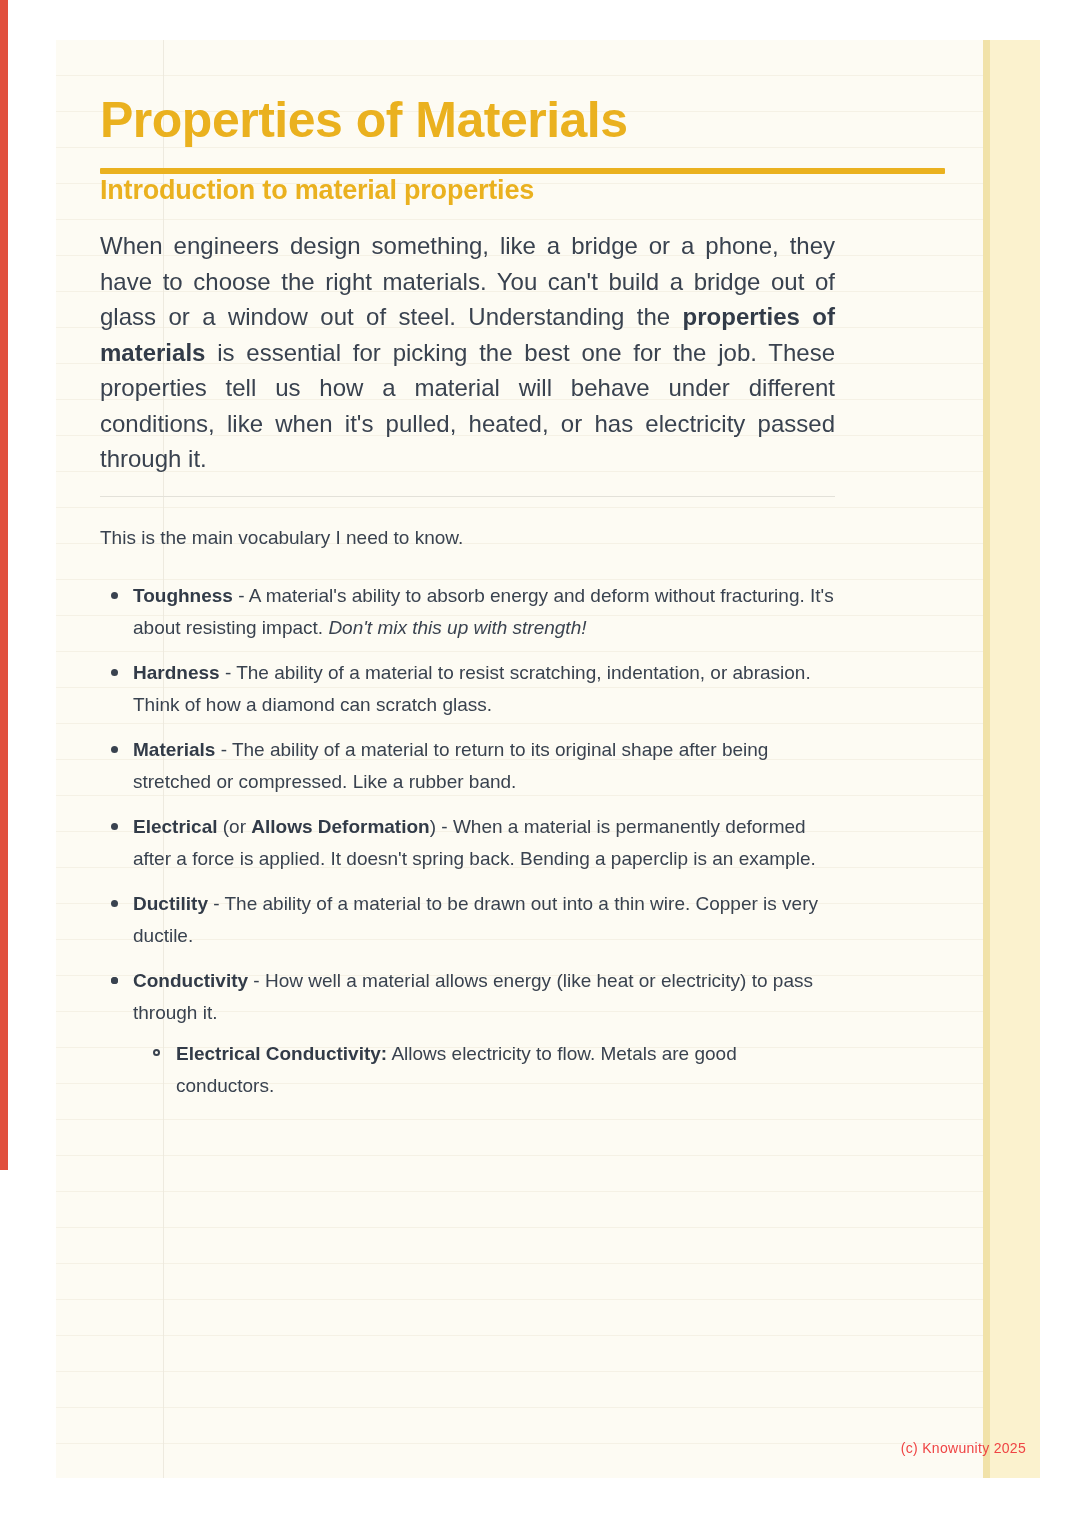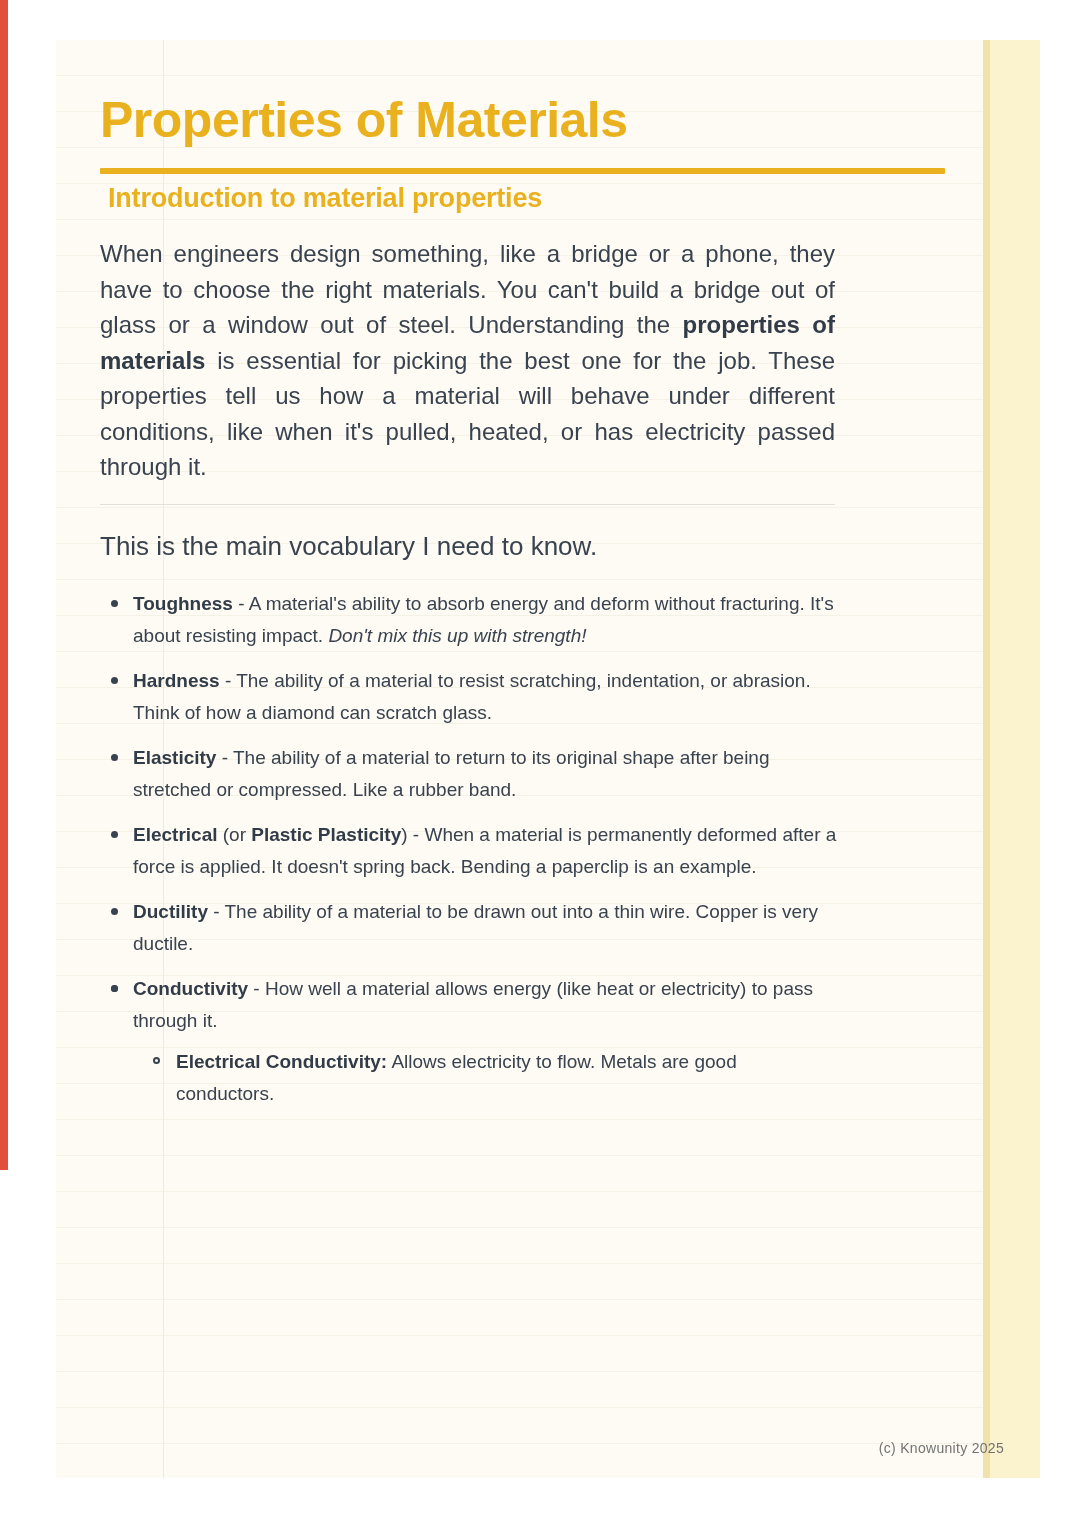--- a/index.html
+++ b/index.html
@@ -51,41 +51,41 @@
     font-weight: 800; letter-spacing: -0.5px;
     color: #EAB11F;
   }
   .title-rule {
     margin-top: 20px;
     width: 845px; height: 6px;
     background: #EAB11F;
     border: none; border-radius: 1px;
   }
   h2.section-heading {
-    margin: 8px; font-size: 27px; line-height: 1.2;
+    margin: 0; font-size: 27px; line-height: 1.2;
     font-weight: 800; letter-spacing: -0.2px;
     color: #EAB11F;
   }
   .h2-intro { margin-top: 46px; }
   .h2-key   { margin-top: 42px; }
   p.intro-paragraph {
     margin: 22px 8px 0 0;
     width: 735px;
     font-size: 24px; line-height: 35.5px;
     text-align: justify;
   }
   .section-divider {
     margin: 19px 0 0 0;
     width: 735px; height: 1px;
     background: #E3E1D9; border: none;
   }
   p.lead-paragraph {
     margin: 25px 0 0 0;
     width: 735px;
-    font-size: 26px; line-height: 32px;
+    font-size: 19px; line-height: 32px;
   }
   ul.prop-list {
     list-style: none;
     margin: 26px 0 0 0; padding: 0;
     width: 740px;
   }
   ul.prop-list > li {
     position: relative;
     padding-left: 33px;
     margin-bottom: 12px;
@@ -110,22 +110,22 @@
     position: absolute; left: 12px; top: 11px;
     width: 7px; height: 7px; border-radius: 50%;
     border: 2px solid #39424F;
     background: transparent;
     box-sizing: border-box;
   }
   .b { font-weight: bold; color: #323B48; }
   .i { font-style: italic; }
   .copyright {
     position: absolute;
-    top: 1440px; right: 76px;
-    font-size: 14px; color: #737373;
+    top: 1440px; right: 54px;
+    font-size: 14px; color: #ef4444;
     letter-spacing: 0.3px;
   }
 </style>
 </head>
 <body>
 
 <div class="red-stripe"></div>
 
 <div class="page">
   <div class="margin-vline"></div>
@@ -138,22 +138,22 @@
     <h2 class="section-heading h2-intro">Introduction to material properties</h2>
     <p class="intro-paragraph"><span>When engineers design something, like a bridge or a phone, they have to choose the right materials. You can't build a bridge out of glass or a window out of steel. Understanding the </span><span class="b">properties of materials</span><span> is essential for picking the best one for the job. These properties tell us how a material will behave under different conditions, like when it's pulled, heated, or has electricity passed through it.</span></p>
 
     <hr class="section-divider">
 
     <p class="lead-paragraph">This is the main vocabulary I need to know.</p>
 
     <ul class="prop-list">
         <li><span class="bullet-dot"></span><span><span class="b">Toughness</span><span> - A material's ability to absorb energy and deform without fracturing. It's about resisting impact. </span><span class="i">Don't mix this up with strength!</span></span></li>
         <li><span class="bullet-dot"></span><span><span class="b">Hardness</span><span> - The ability of a material to resist scratching, indentation, or abrasion. Think of how a diamond can scratch glass.</span></span></li>
-        <li><span class="bullet-dot"></span><span><span class="b">Elasticity</span><span> - The ability of a material to return to its original shape after being stretched or compressed. Like a rubber band.</span></span></li>
-        <li><span class="bullet-dot"></span><span><span class="b">Electrical</span><span> (or </span><span class="b">Plastic Plasticity</span><span>) - When a material is permanently deformed after a force is applied. It doesn't spring back. Bending a paperclip is an example.</span></span></li>
+        <li><span class="bullet-dot"></span><span><span class="b">Materials</span><span> - The ability of a material to return to its original shape after being stretched or compressed. Like a rubber band.</span></span></li>
+        <li><span class="bullet-dot"></span><span><span class="b">Electrical</span><span> (or </span><span class="b">Allows Deformation</span><span>) - When a material is permanently deformed after a force is applied. It doesn't spring back. Bending a paperclip is an example.</span></span></li>
         <li><span class="bullet-dot"></span><span><span class="b">Ductility</span><span> - The ability of a material to be drawn out into a thin wire. Copper is very ductile.</span></span></li>
         <li><span class="bullet-dot"></span></li>
         <li><span class="bullet-dot"></span><span><span class="b">Conductivity</span><span> - How well a material allows energy (like heat or electricity) to pass through it.</span></span><ul class="sub-list">
             <li><span class="bullet-circle"></span><span><span class="b">Electrical Conductivity:</span><span> Allows electricity to flow. Metals are good conductors.</span></span></li>
           </ul></li>
       </ul>
   </div>
 </div>
 
 <div class="copyright">(c) Knowunity 2025</div>

